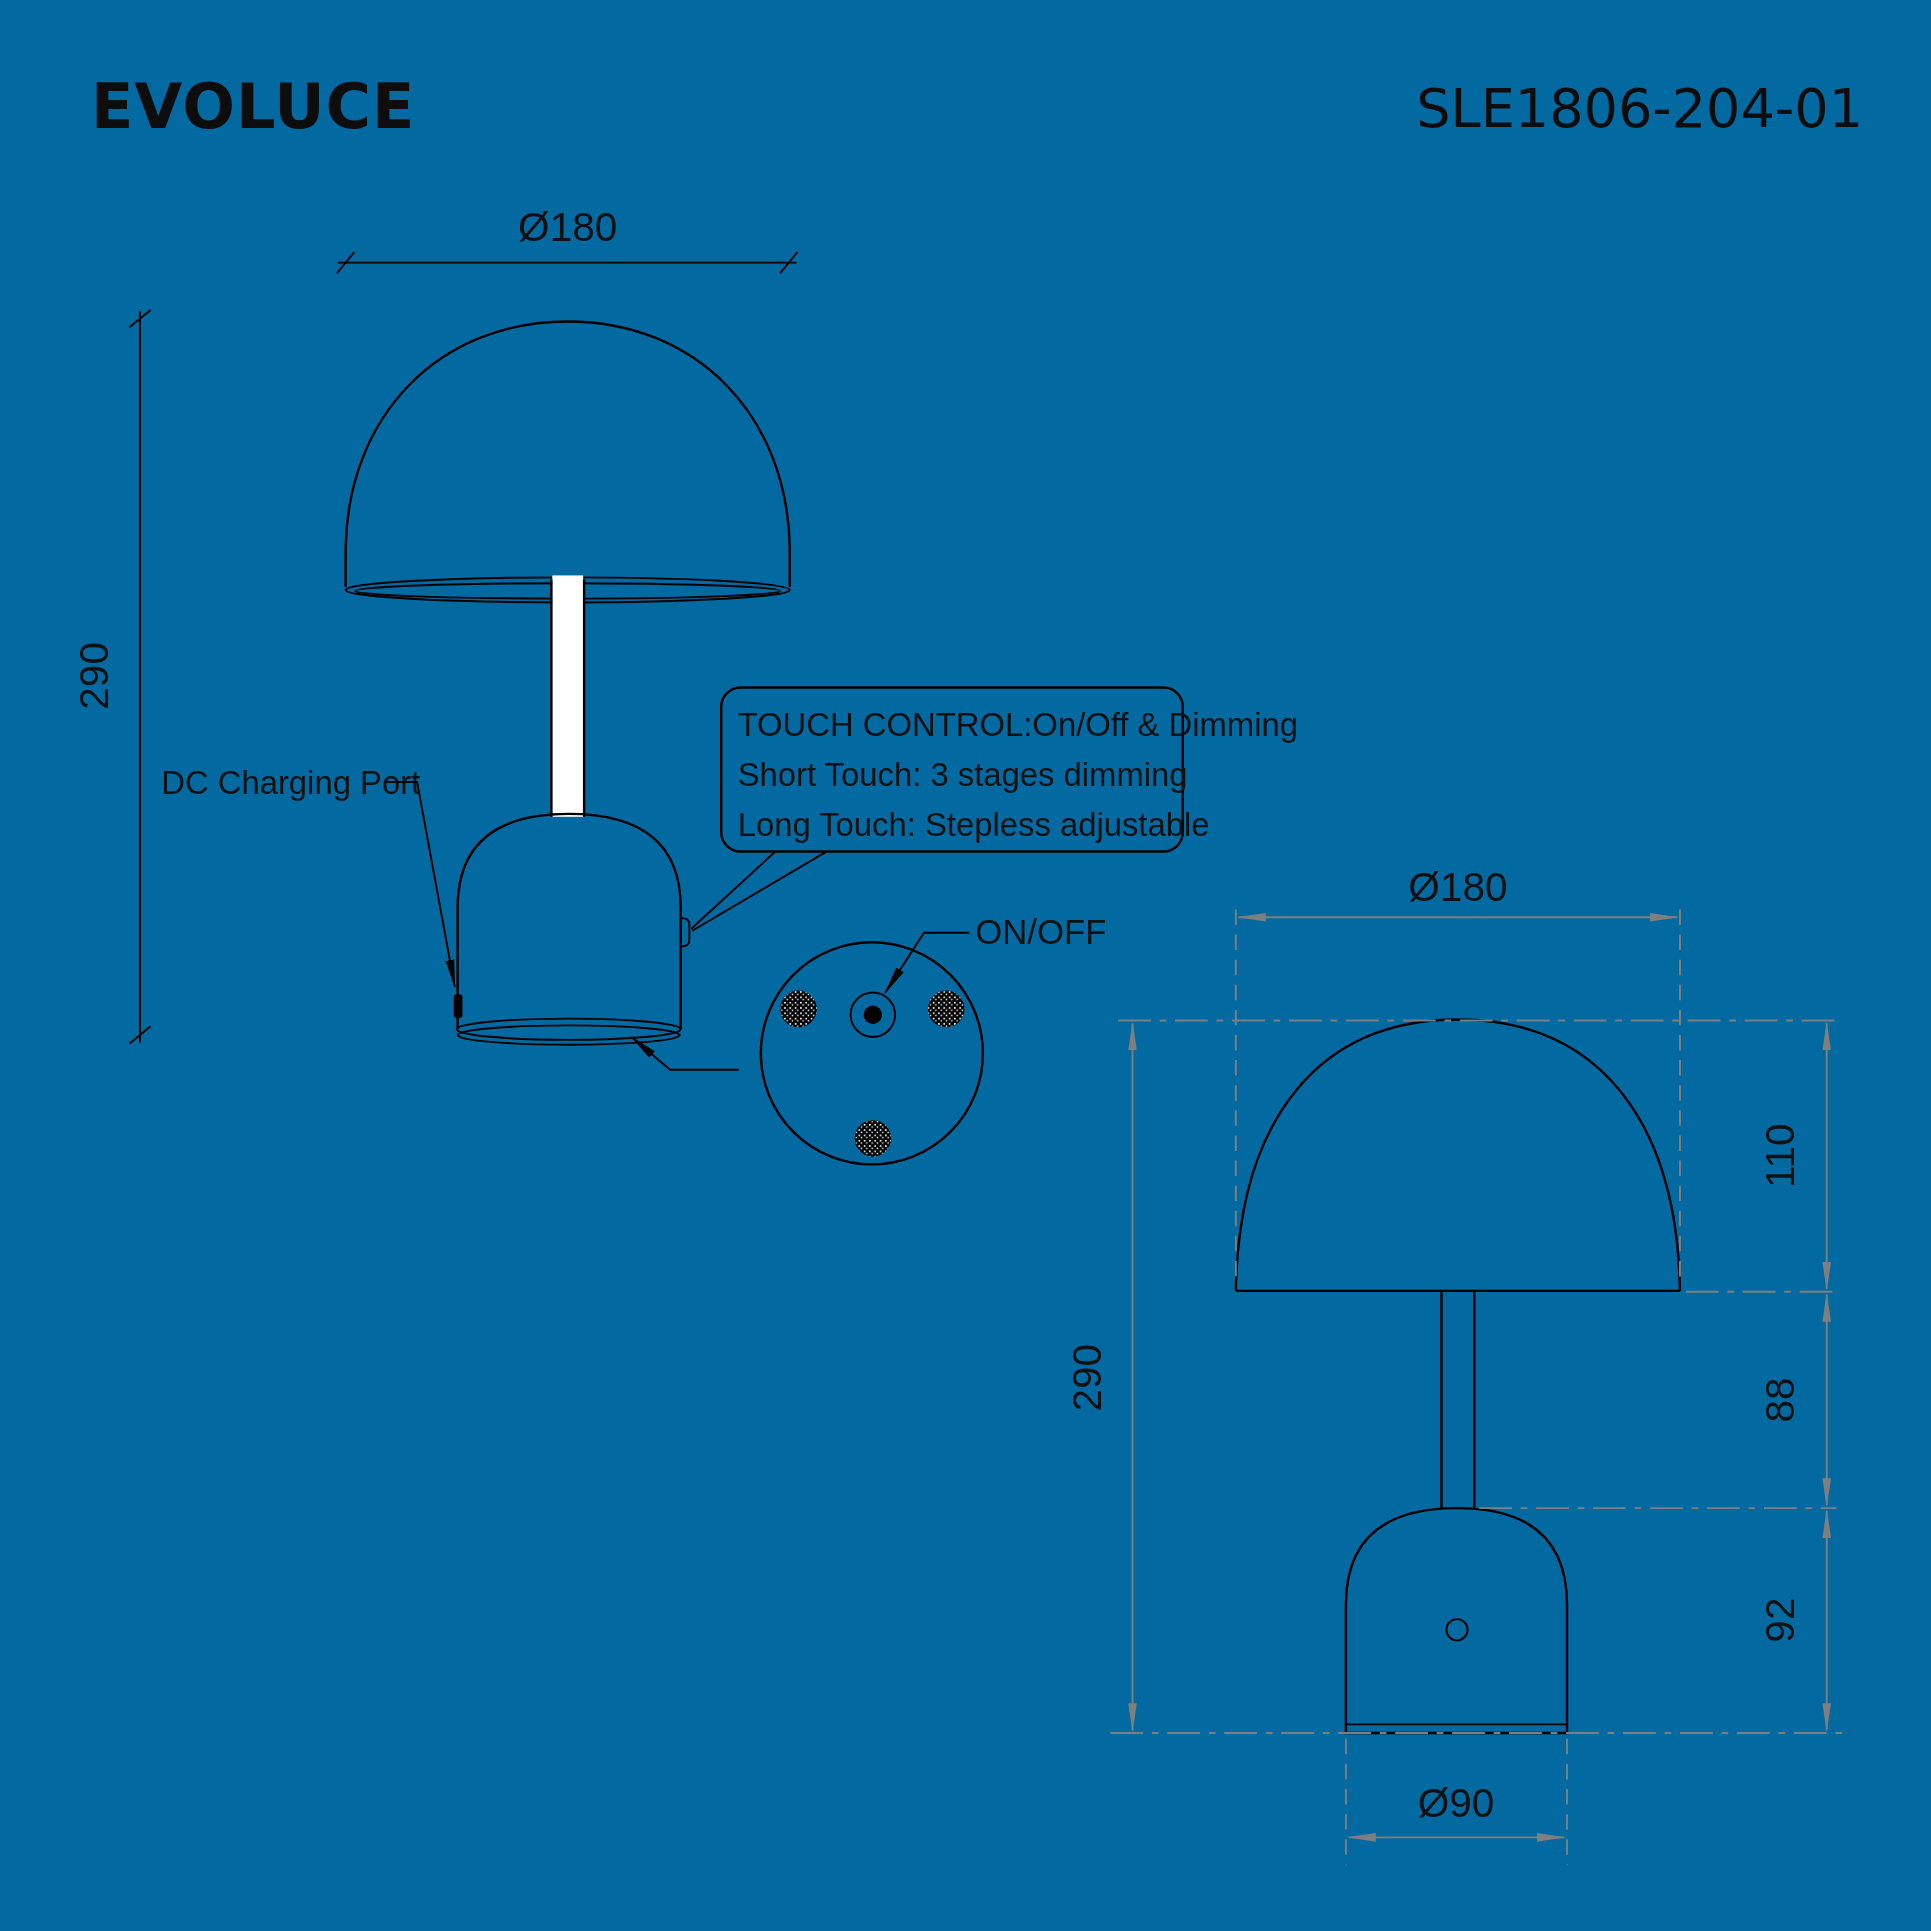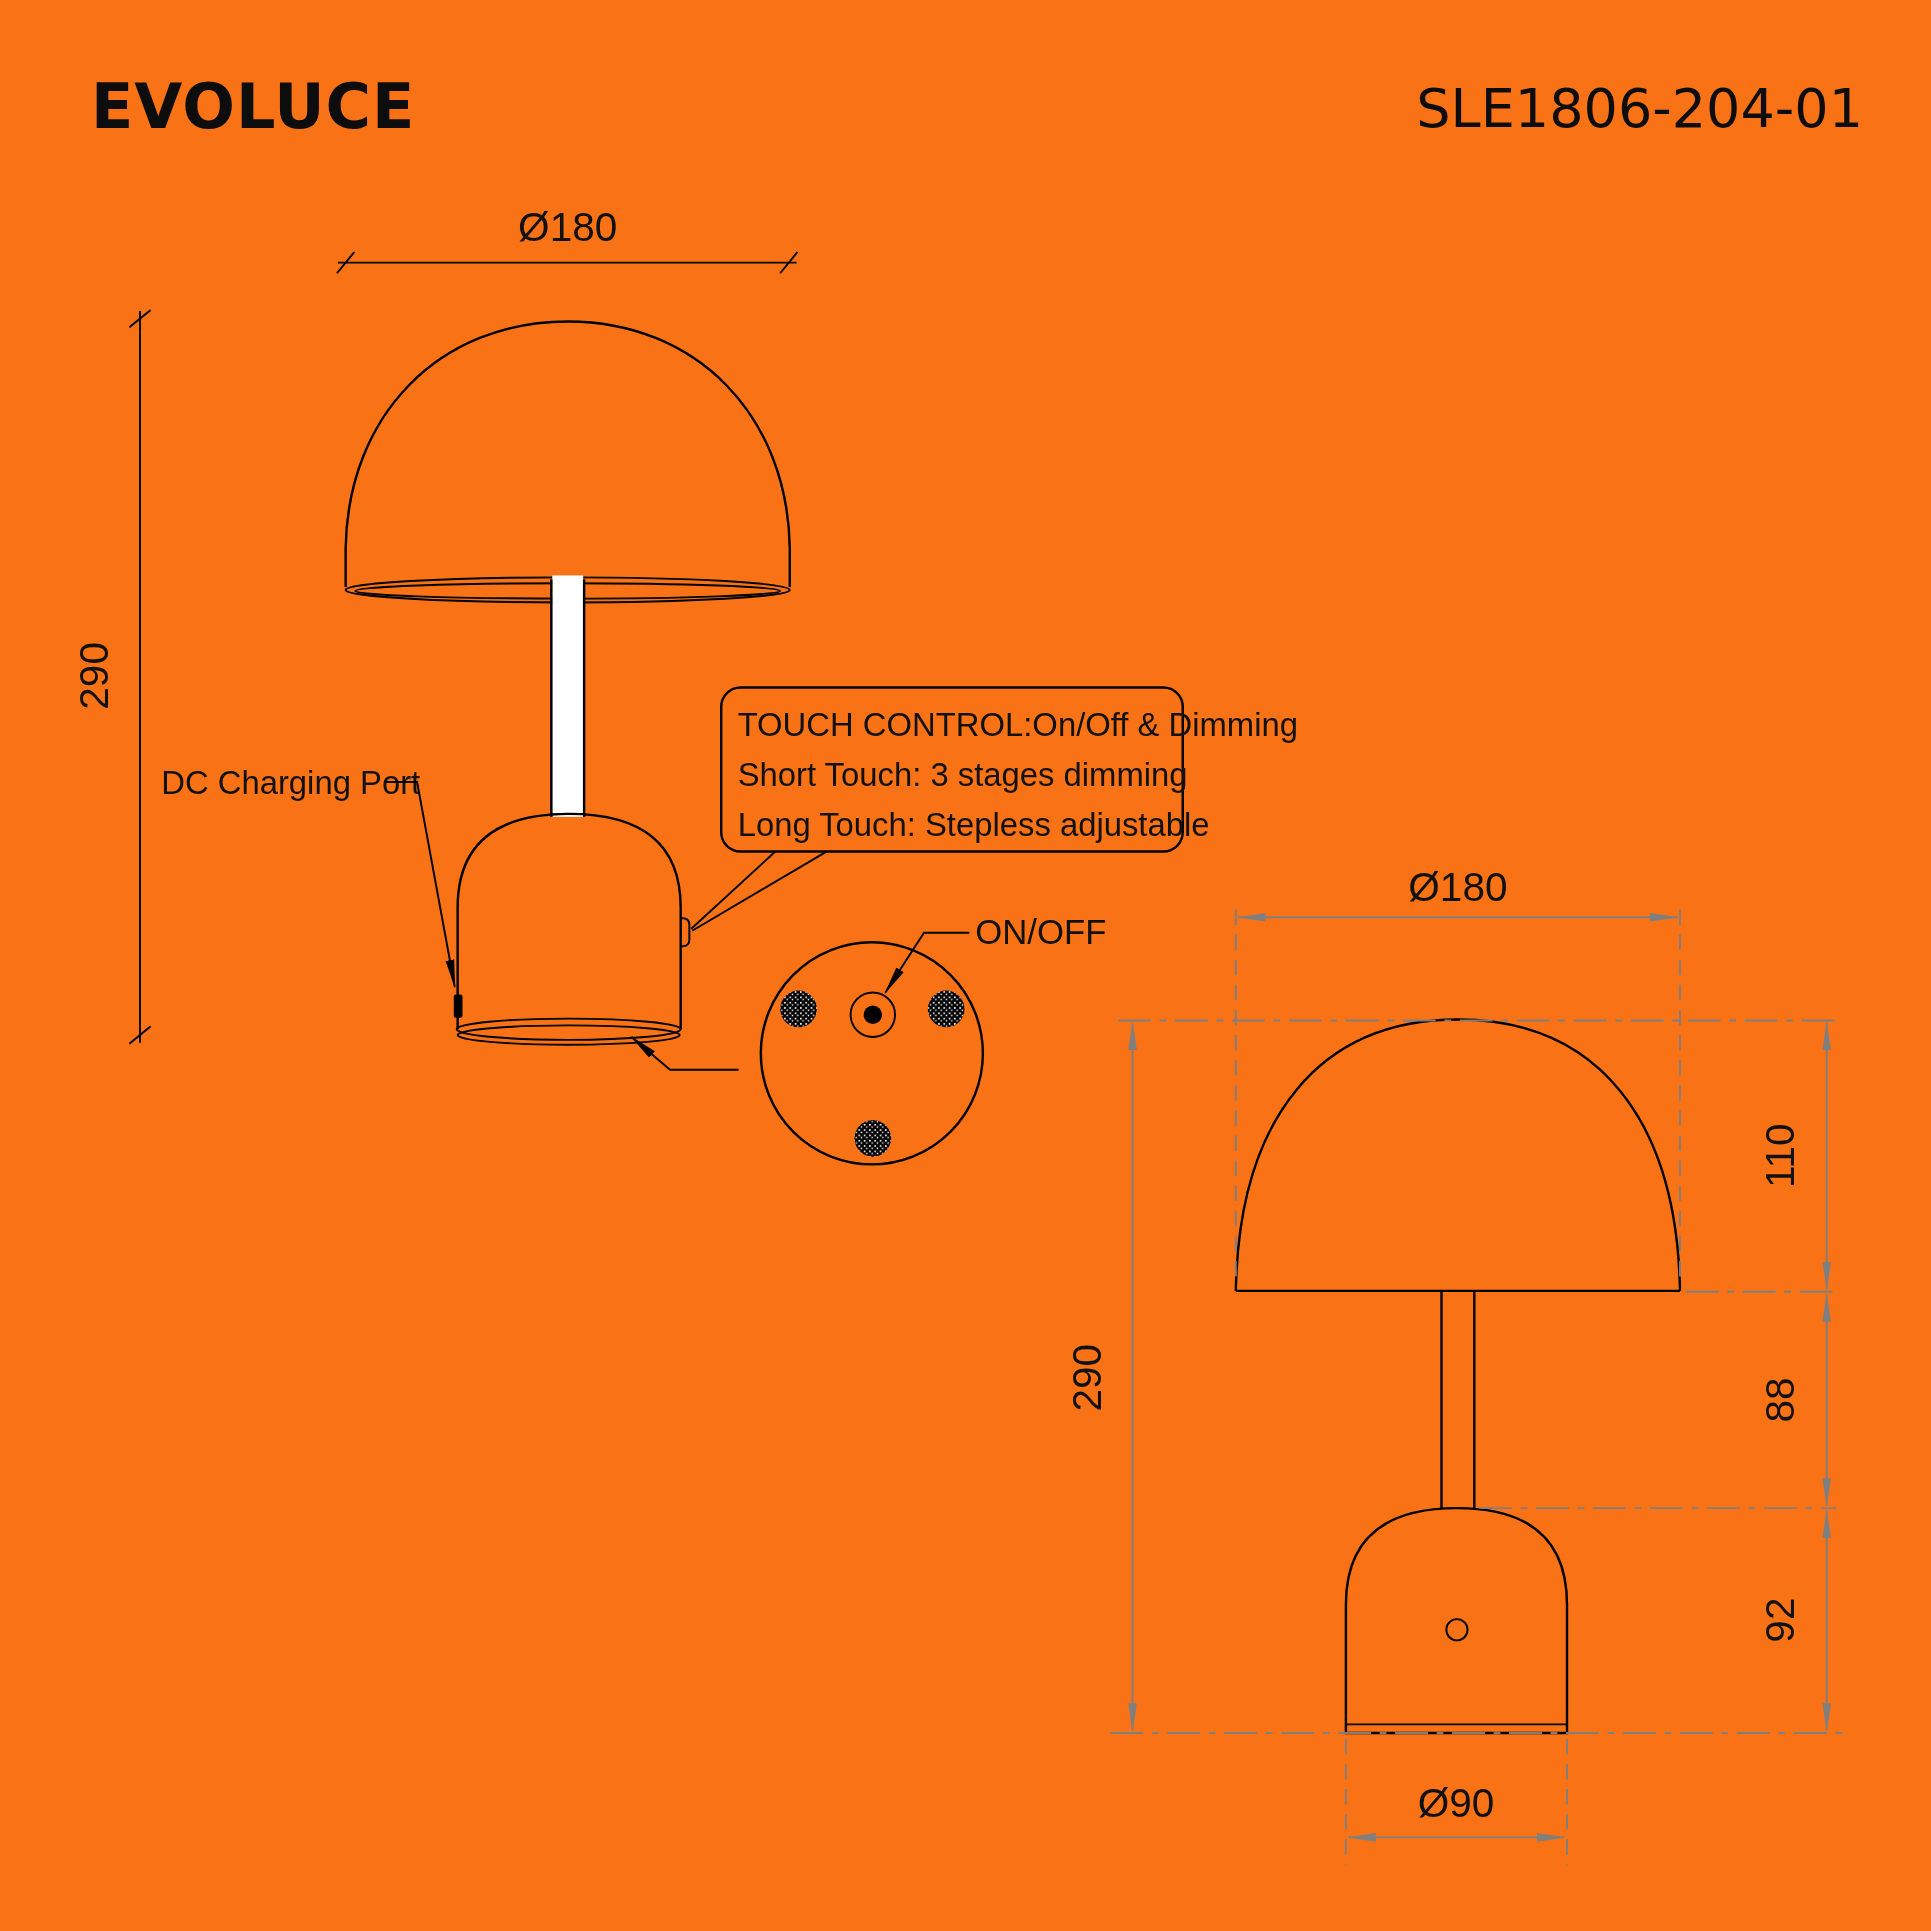--- a/index.html
+++ b/index.html
@@ -1,16 +1,16 @@
 <!DOCTYPE html>
 <html><head>
 <meta charset="utf-8">
 <style>
   html,body{margin:0;padding:0;background:#ffffff;}
-  #canvas{position:relative;width:1931px;height:1931px;background:#f97316;
+  #canvas{position:relative;width:1931px;height:1931px;background:#0369a1;
           font-family:"Liberation Sans",sans-serif;overflow:hidden;}
   #brand{position:absolute;left:91px;top:70px;font-family:"DejaVu Sans",sans-serif;
          font-weight:800;font-size:62px;letter-spacing:1px;color:#0d0d0d;}
   #model{position:absolute;right:68px;top:77px;font-family:"DejaVu Sans",sans-serif;
          font-weight:400;font-size:54px;color:#0d0d0d;margin-left:29px;}
   svg{position:absolute;left:0;top:0;}
   .ln{stroke:#000000;stroke-width:2.5;fill:none;}
   .lnthin{stroke:#000000;stroke-width:2;fill:none;}
   .dim{stroke:#7f7f7f;stroke-width:2;fill:none;}
   .dimdash{stroke:#7f7f7f;stroke-width:2;fill:none;stroke-dasharray:16 10;}

